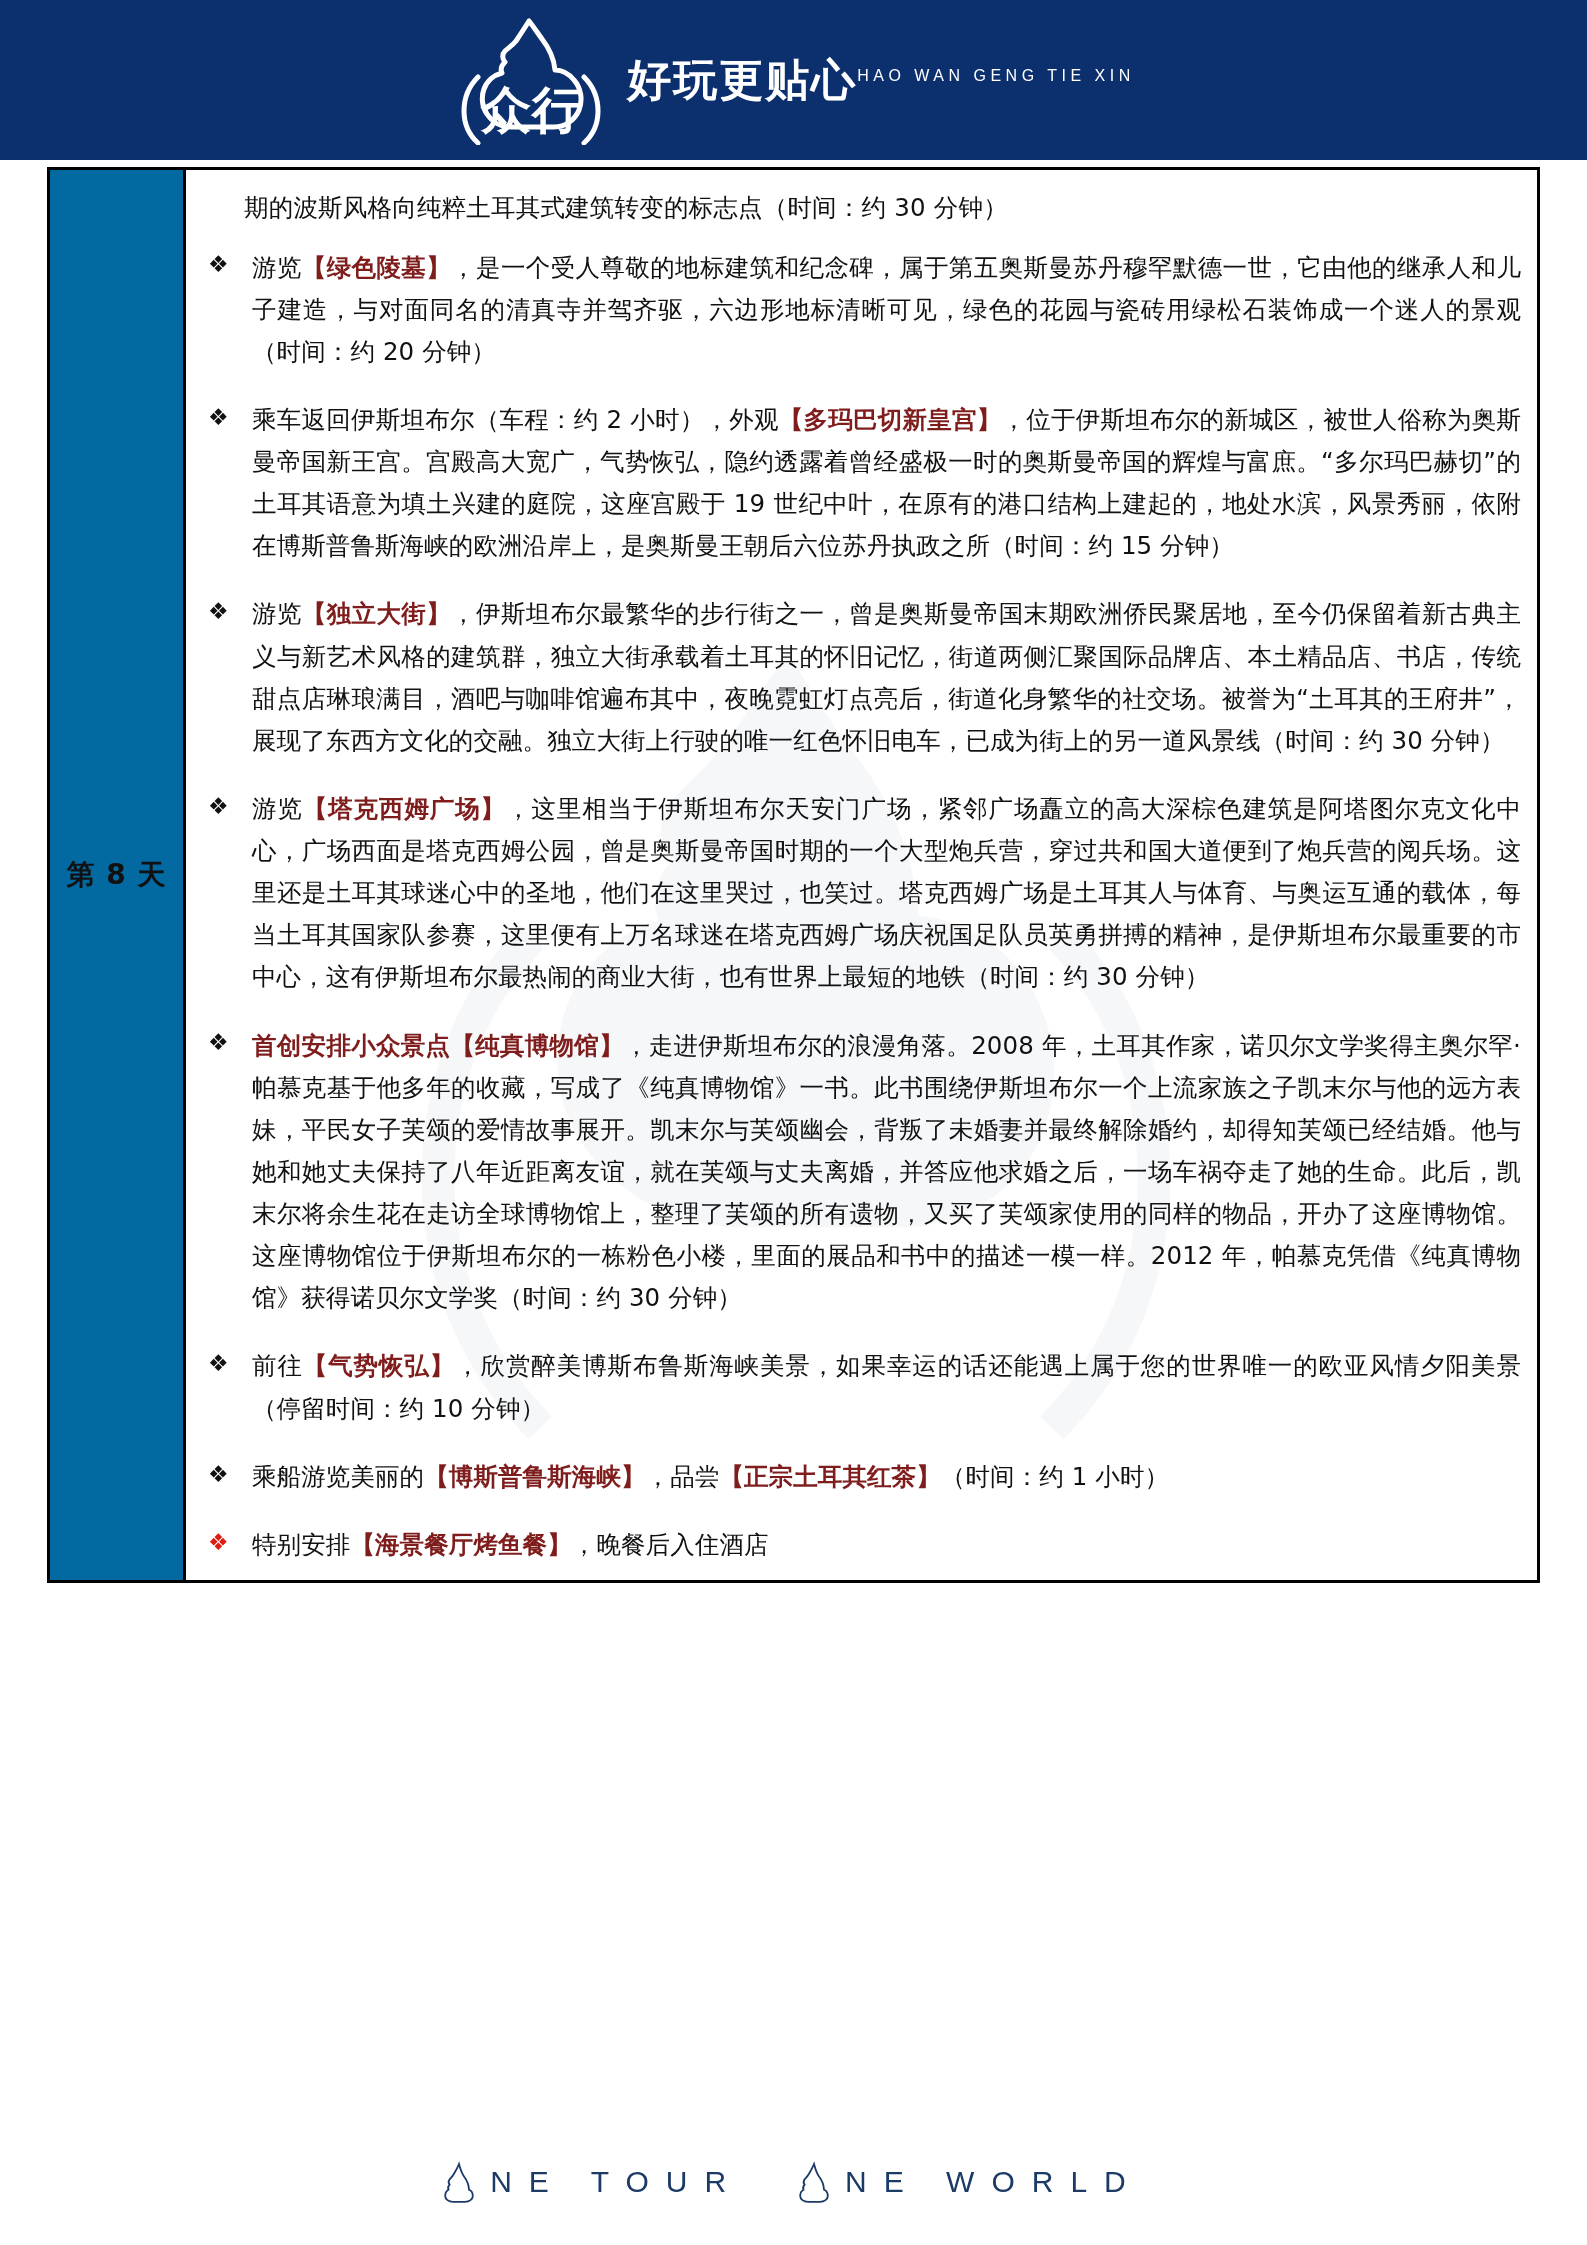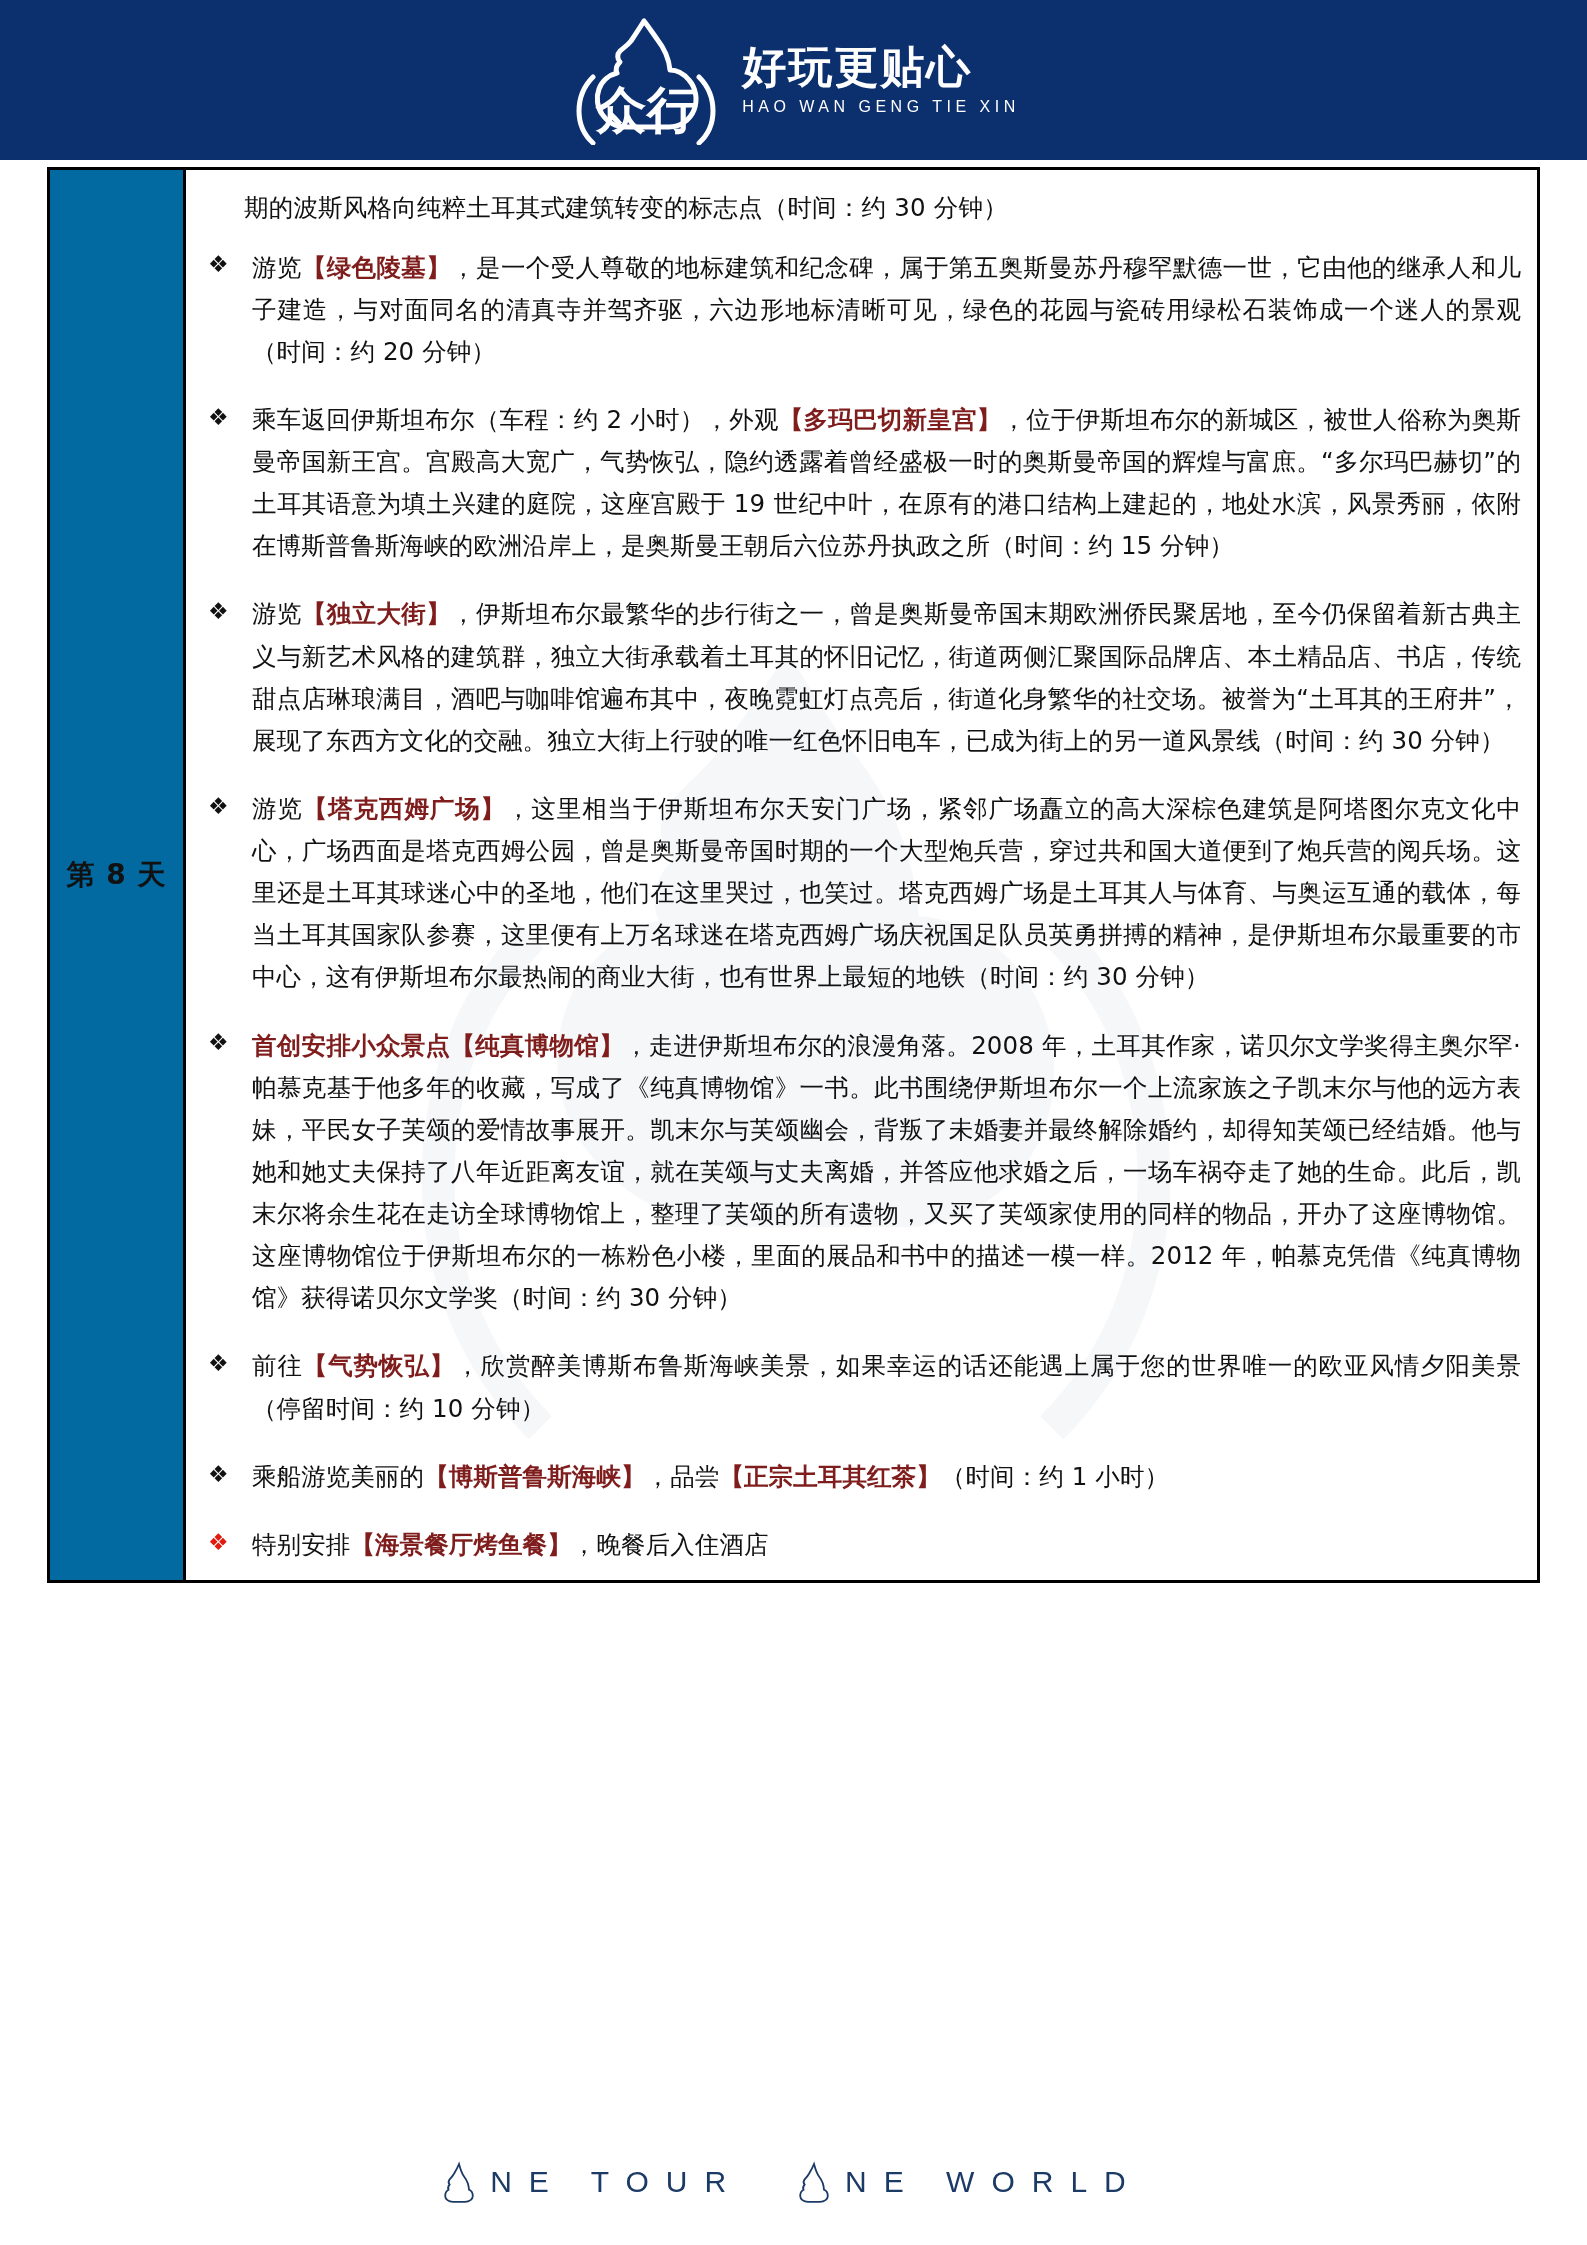--- a/index.html
+++ b/index.html
@@ -33,21 +33,21 @@
     transform: translateX(-10px);
   }
   .logo-mark {
     position: relative;
     width: 200px;
     height: 130px;
   }
   .logo-mark svg { display: block; }
   .logo-slogan {
     display: flex;
-    flex-direction: column;
+    flex-direction: row;
     align-items: flex-start;
     margin-left: -6px;
   }
   .slogan-cn {
     color: #ffffff;
     font-size: 44px;
     font-weight: 700;
     letter-spacing: 2px;
     line-height: 1;
     font-family: "DejaVu Sans", "Liberation Sans", sans-serif;

